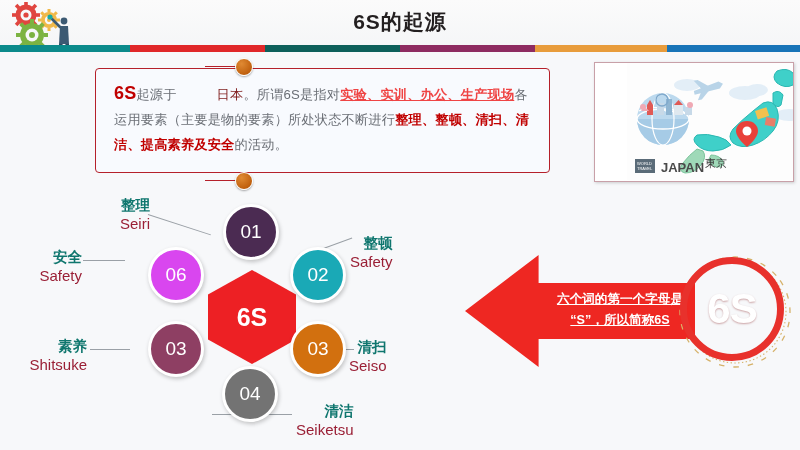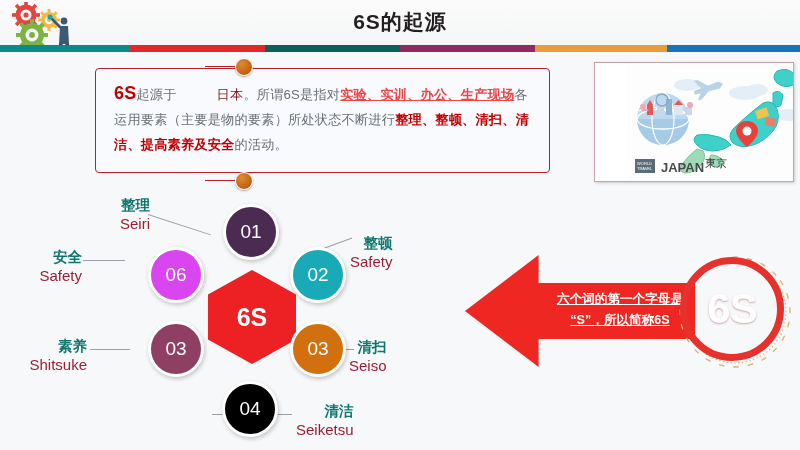--- a/index.html
+++ b/index.html
@@ -290,21 +290,21 @@
 
     <div class="node" id="node-01" style="left: 193px; top: 12px; background: rgb(75, 43, 82);">
       <span>01</span>
     </div>
     <div class="node" id="node-02" style="left: 260px; top: 55px; background: rgb(26, 169, 182);">
       <span>02</span>
     </div>
     <div class="node" id="node-03" style="left: 260px; top: 129px; background: rgb(210, 112, 15);">
       <span>03</span>
     </div>
-    <div class="node" id="node-04" style="left: 192px; top: 189px; background: #000000;">
+    <div class="node" id="node-04" style="left: 192px; top: 174px; background: #737373;">
       <span>04</span>
     </div>
     <div class="node" id="node-05" style="left: 118px; top: 129px; background: rgb(142, 63, 99);">
       <span>03</span>
     </div>
     <div class="node" id="node-06" style="left: 118px; top: 55px; background: #d946ef;">
       <span>06</span>
     </div>
 
     <div class="lbl left" style="left:60px; top:4px; width:60px;">

